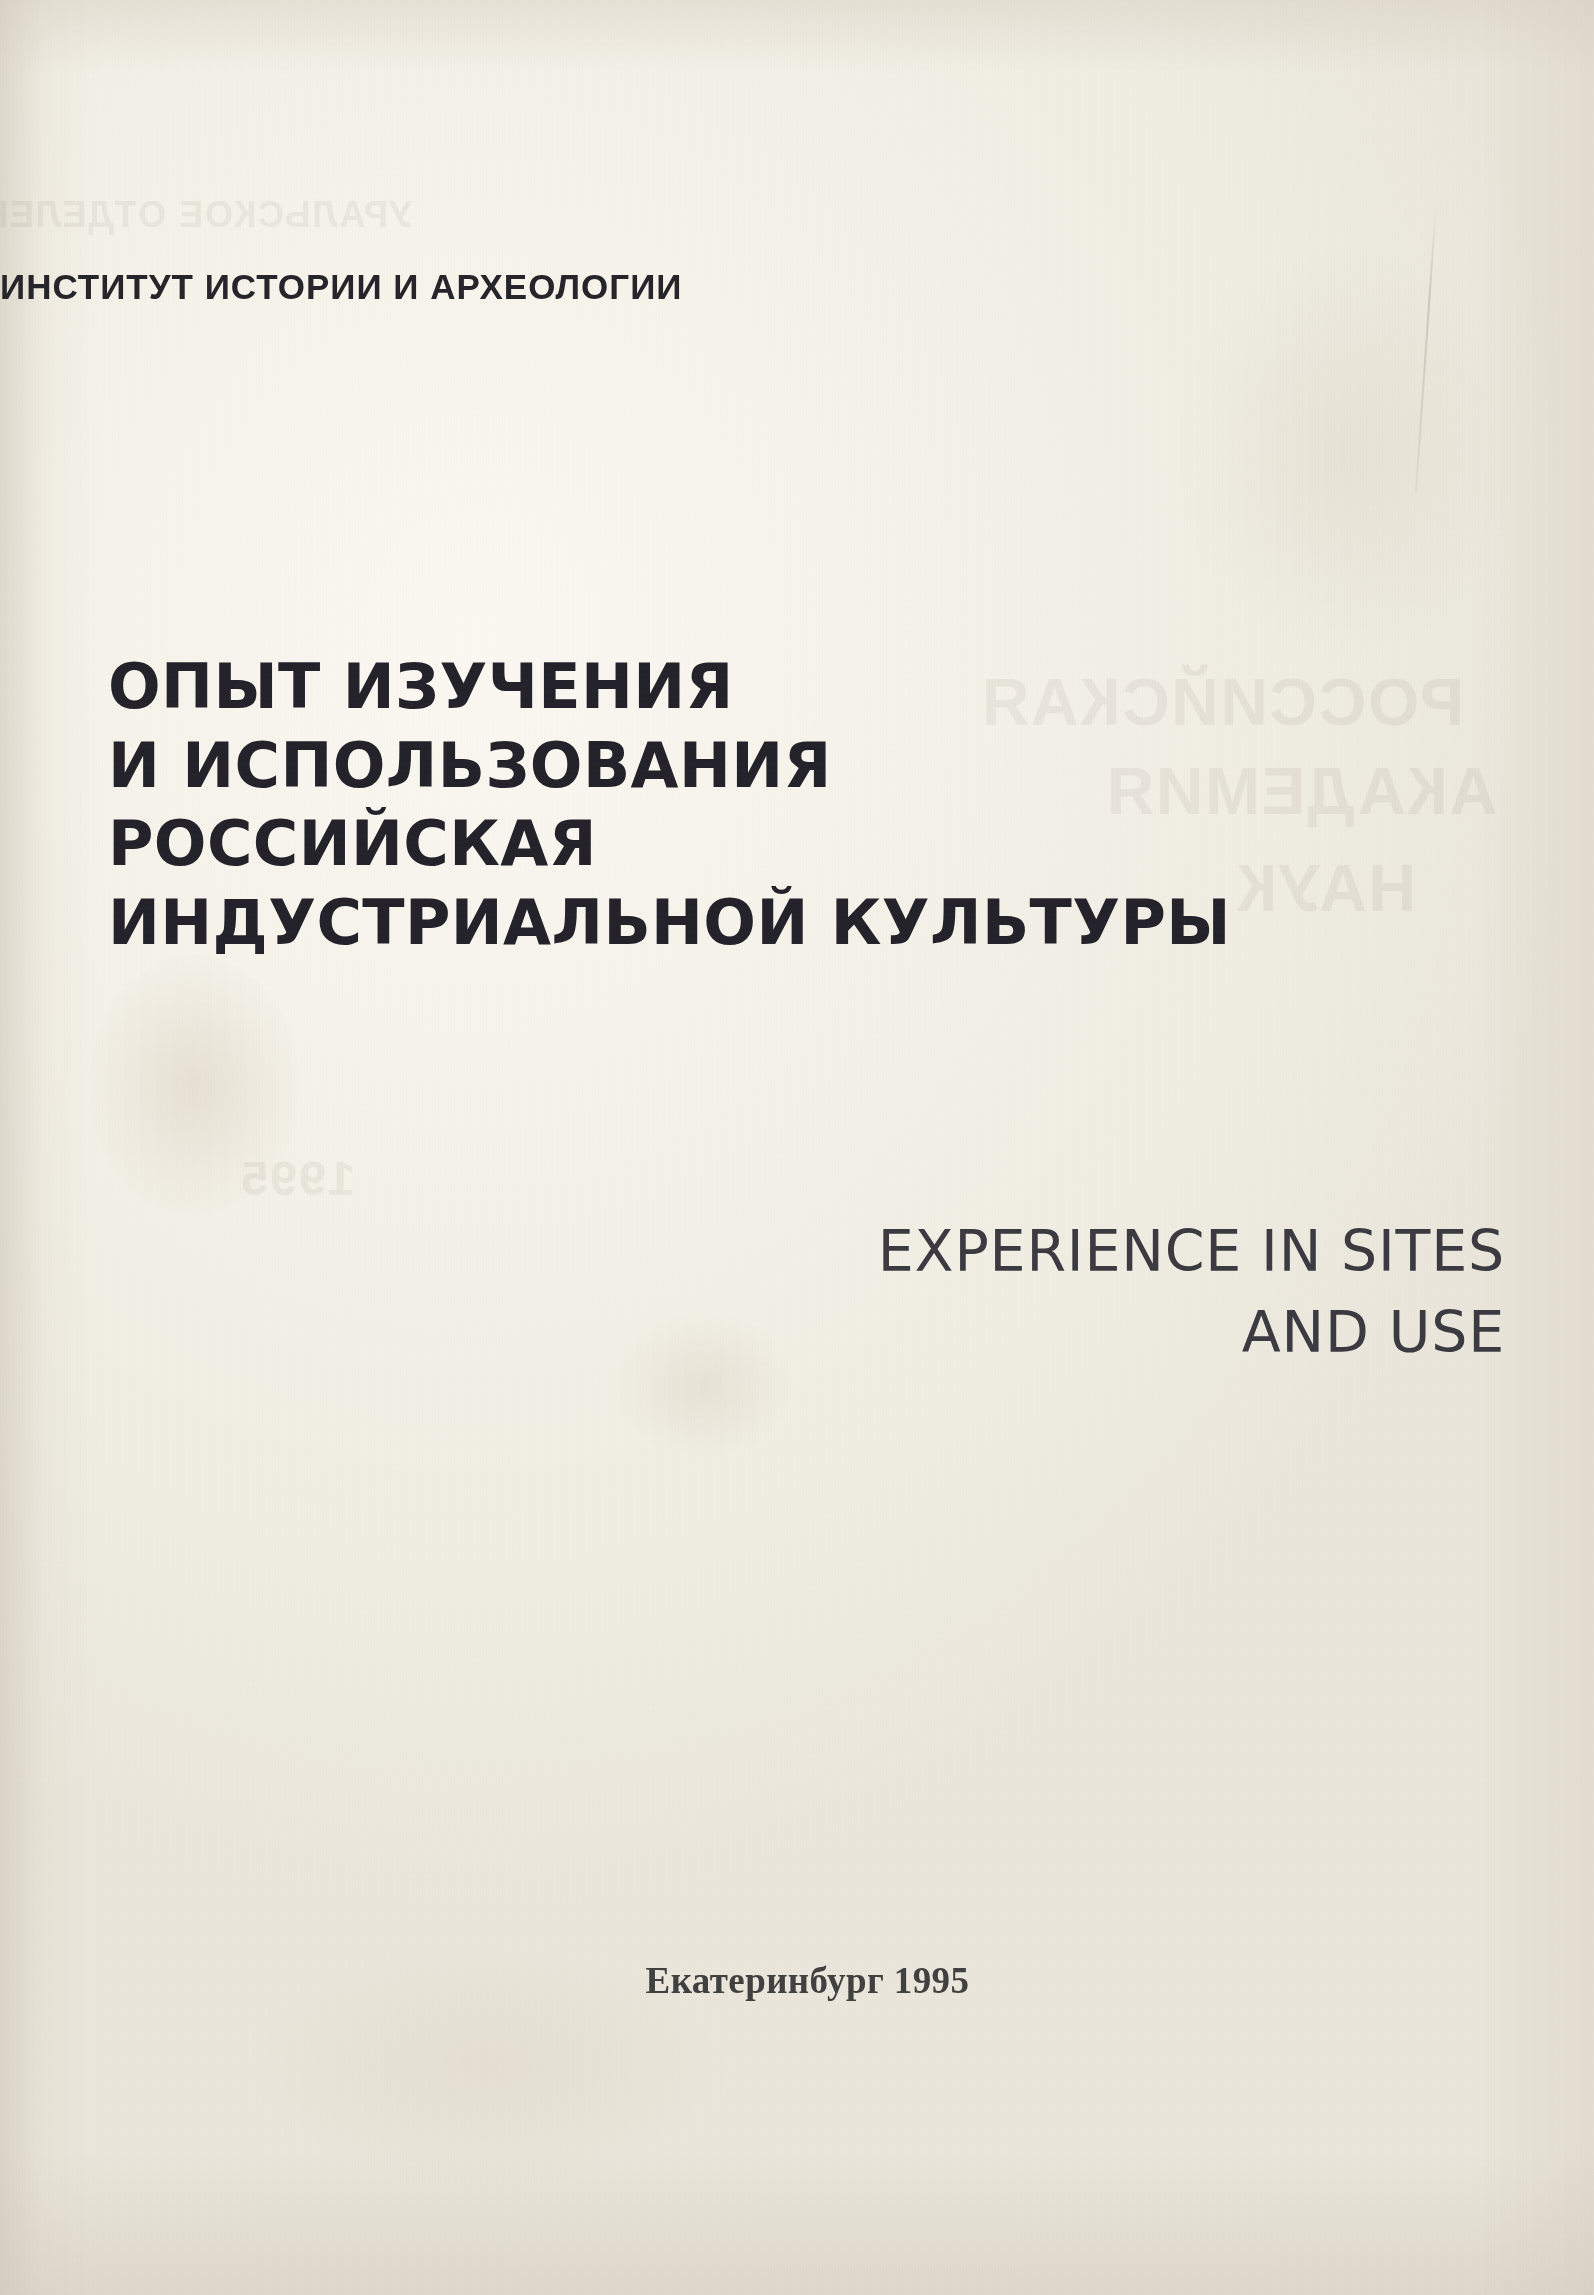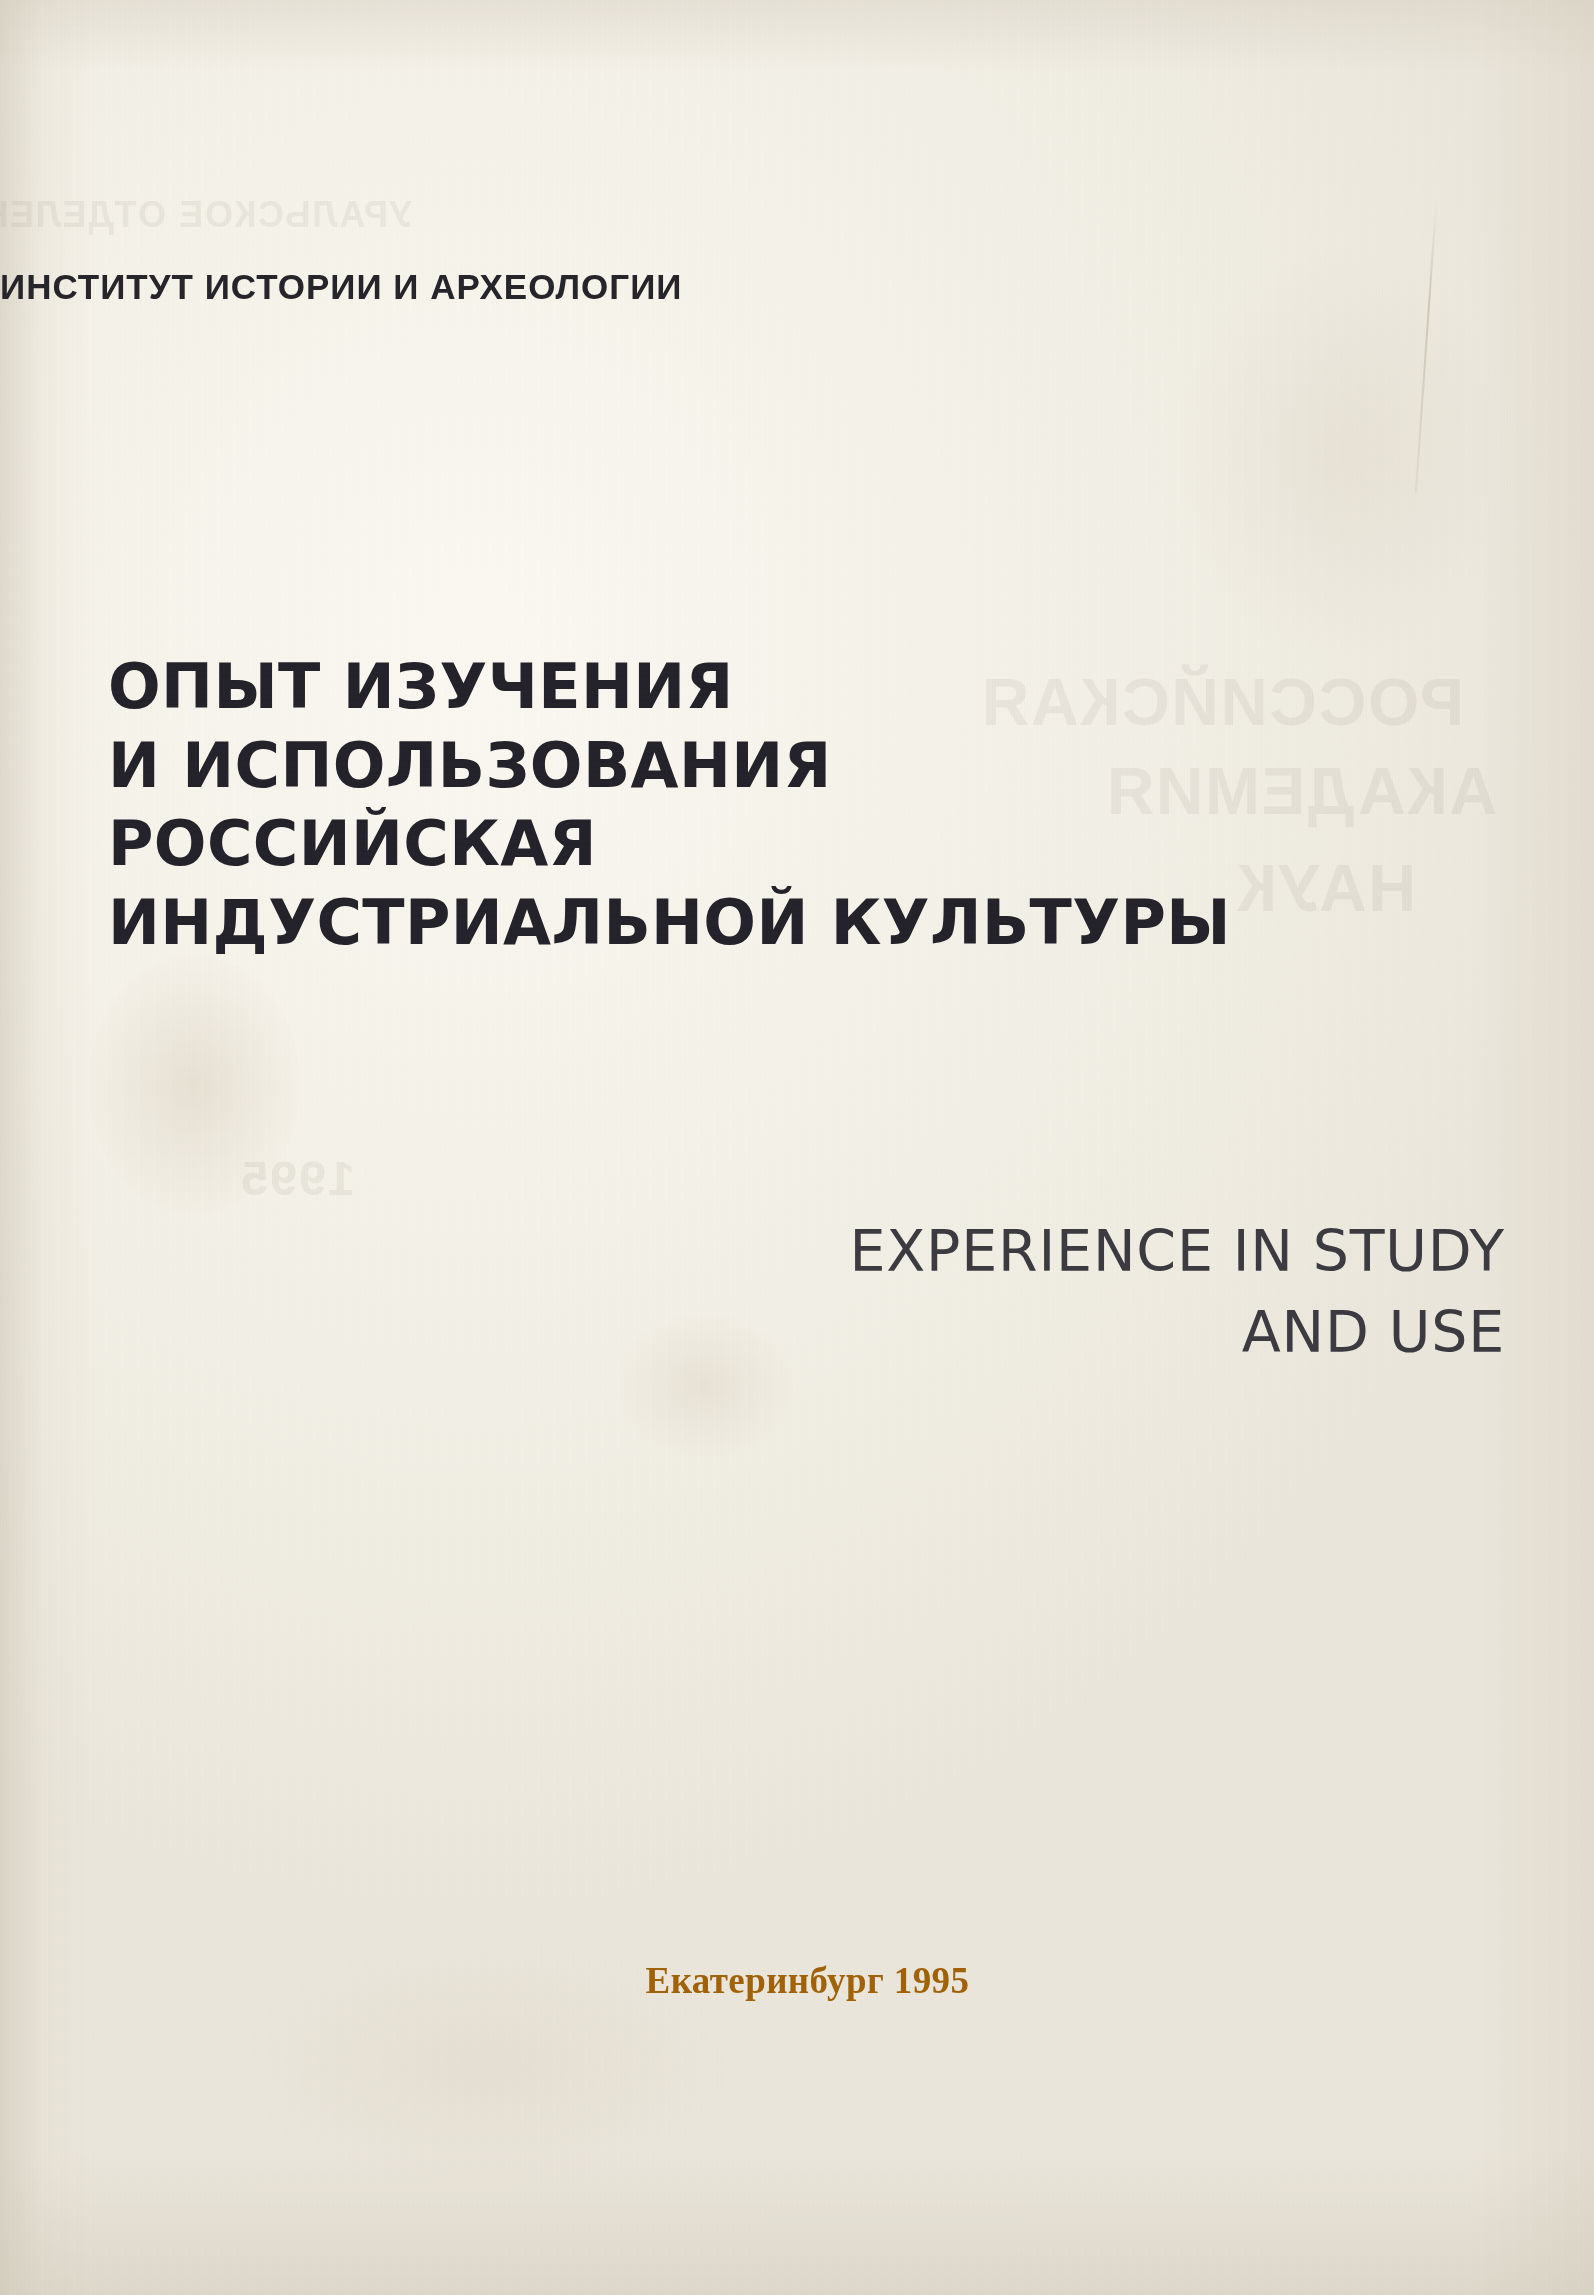--- a/index.html
+++ b/index.html
@@ -138,21 +138,21 @@
   .imprint {
     position: absolute;
     left: 0;
     right: 0;
     top: 1959px;
     text-align: center;
     font-family: "Liberation Serif", serif;
     font-weight: bold;
     font-size: 37px;
     letter-spacing: 0.4px;
-    color: #a16207;
+    color: #404040;
     padding-left: 21px;
   }
 
   
   .grain {
     position: absolute;
     inset: 0;
     pointer-events: none;
     opacity: 0.30;
     background-image:
@@ -190,21 +190,21 @@
     <div class="institute">ИНСТИТУТ ИСТОРИИ И АРХЕОЛОГИИ</div>
 
     <div class="title-ru">
       <span class="ln">ОПЫТ ИЗУЧЕНИЯ</span>
       <span class="ln">И ИСПОЛЬЗОВАНИЯ</span>
       <span class="ln">РОССИЙСКАЯ</span>
       <span class="ln">ИНДУСТРИАЛЬНОЙ КУЛЬТУРЫ</span>
     </div>
 
     <div class="title-en">
-      <span class="ln">EXPERIENCE IN STUDY</span>
+      <span class="ln">EXPERIENCE IN SITES</span>
       <span class="ln">AND USE</span>
     </div>
 
     <div class="imprint">Екатеринбург 1995</div>
 
   </div>
 
   <div class="grain"></div>
 </div>
 

